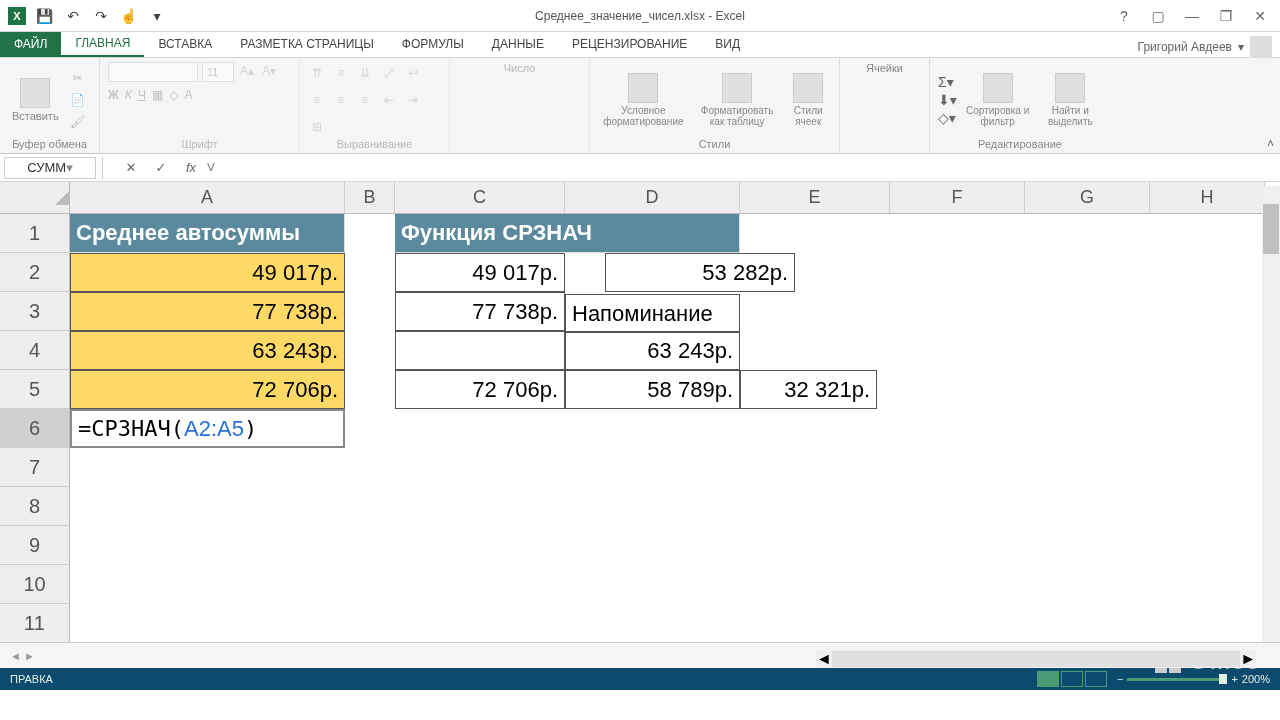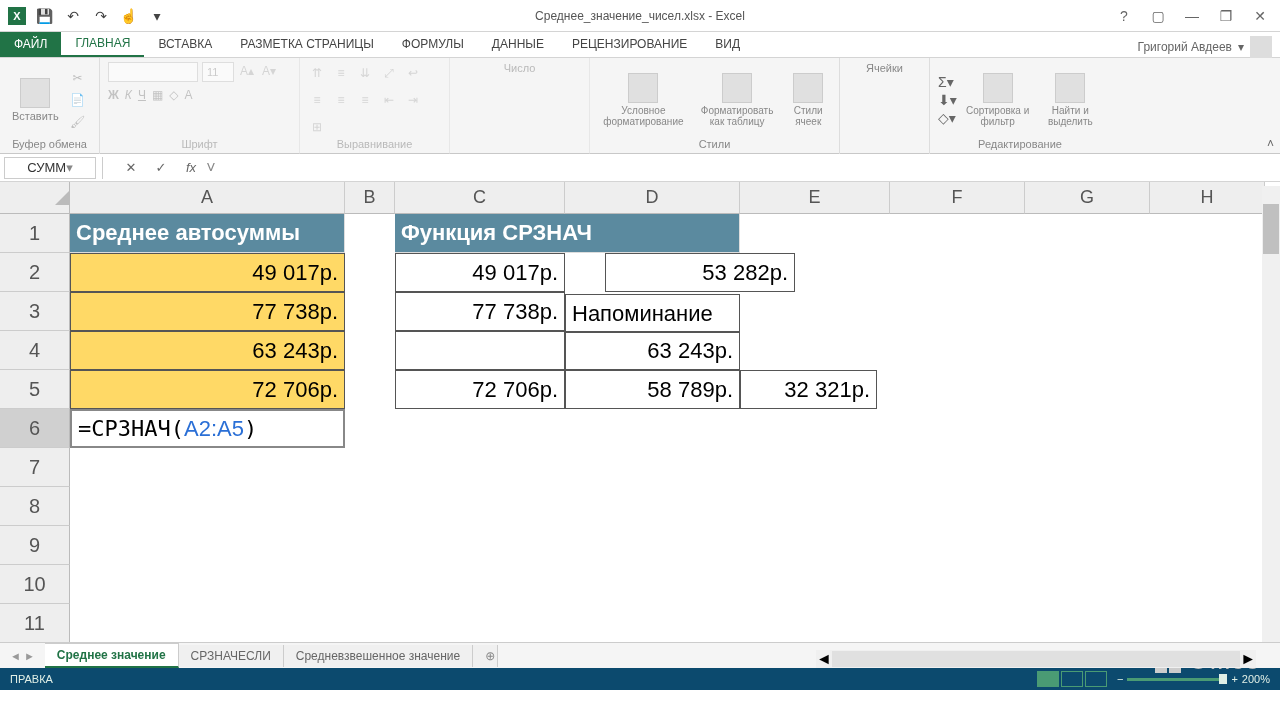--- a/index.html
+++ b/index.html
@@ -283,26 +283,20 @@
       <div></div>
       <div></div>
       <div></div>
       <div></div>
     </div>
   <span>Office</span>
 </div>
 
 <div class="sheetbar">
   <div class="sheet-nav">◄ ►</div>
-  <div class="sheet-tabs">
-    <div class="stab active">Среднее значение</div>
-    <div class="stab">СРЗНАЧЕСЛИ</div>
-    <div class="stab">Средневзвешенное значение</div>
-    <div class="stab stab-add">⊕</div>
-  </div>
   <div class="hscroll">◄<div class="hscroll-track"></div>►</div>
 </div>
 
 <div class="statusbar">
   <span>ПРАВКА</span>
   <div class="status-right">
     <div class="view-btns">
       <div class="vbtn on"></div>
       <div class="vbtn"></div>
       <div class="vbtn"></div>

